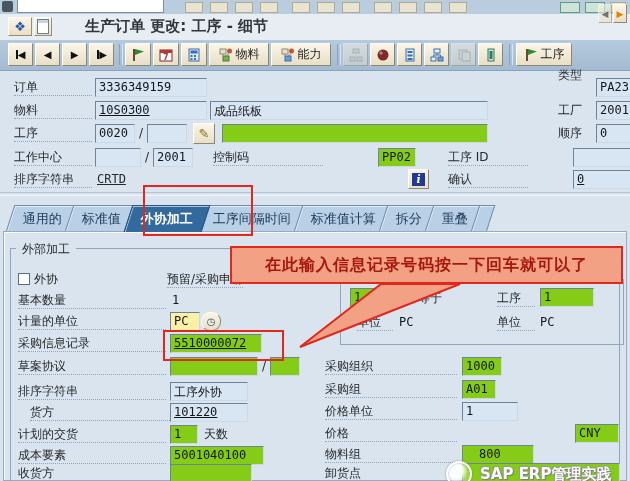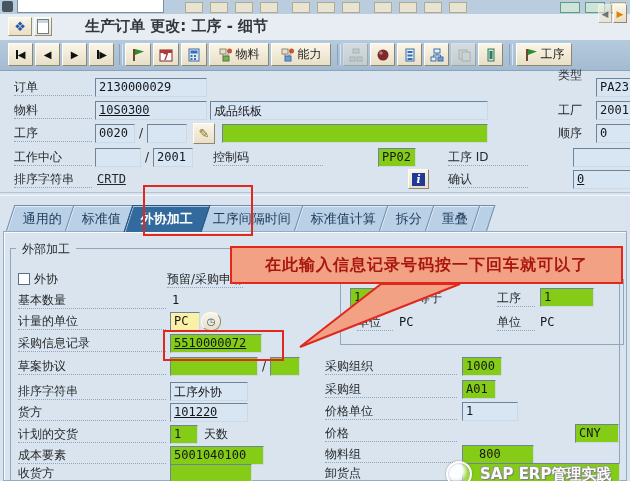--- a/index.html
+++ b/index.html
@@ -205,21 +205,21 @@
     <div class="tbtn" style="left:516px;width:56px">
       <svg class="icon14" width="14" height="14">
           <rect x="2" y="1" width="2" height="12" fill="#6b4a2b"></rect>
           <path d="M4 1 L13 3.5 L4 7 Z" fill="#2e8b2e"></path>
         </svg>
       <span>工序</span>
     </div>
   </div>
 
   <div class="lbl leader" style="left:14px;top:80px;width:78px">订单</div>
-  <div class="fld ro" style="left:95px;top:78px;width:112px">2130000029</div>
+  <div class="fld ro" style="left:95px;top:78px;width:112px">3336349159</div>
   <div class="lbl" style="left:558px;top:68px">类型</div>
   <div class="fld ro" style="left:596px;top:78px;width:40px">PA23</div>
 
   <div class="lbl leader" style="left:14px;top:103px;width:78px">物料</div>
   <div class="fld ro lk" style="left:95px;top:101px;width:112px">10S0300</div>
   <div class="fld ro" style="left:210px;top:101px;width:278px">成品纸板</div>
   <div class="lbl" style="left:558px;top:103px">工厂</div>
   <div class="fld ro" style="left:596px;top:101px;width:40px">2001</div>
 
   <div class="lbl leader" style="left:14px;top:126px;width:78px">工序</div>
@@ -306,21 +306,21 @@
   <div class="fld lk" style="left:170px;top:334px;width:92px">5510000072</div>
 
   <div class="lbl leader" style="left:18px;top:359px;width:148px">草案协议</div>
   <div class="fld" style="left:170px;top:357px;width:88px"></div>
   <div class="slash" style="left:262px;top:359px">/</div>
   <div class="fld" style="left:270px;top:357px;width:30px"></div>
 
   <div class="lbl leader" style="left:18px;top:384px;width:148px">排序字符串</div>
   <div class="fld ro" style="left:170px;top:382px;width:78px;font-family:'DejaVu Sans',sans-serif">工序外协</div>
 
-  <div class="lbl leader" style="left:18px;top:405px;width:148px">货方</div>
+  <div class="lbl leader" style="left:30px;top:405px;width:148px">货方</div>
   <div class="fld ro lk" style="left:170px;top:403px;width:78px">101220</div>
 
   <div class="lbl leader" style="left:18px;top:427px;width:148px">计划的交货</div>
   <div class="fld" style="left:170px;top:425px;width:28px">1</div>
   <div class="lbl" style="left:204px;top:427px">天数</div>
 
   <div class="lbl leader" style="left:18px;top:448px;width:148px">成本要素</div>
   <div class="fld" style="left:170px;top:446px;width:94px">5001040100</div>
 
   <div class="lbl leader" style="left:18px;top:466px;width:148px">收货方</div>

